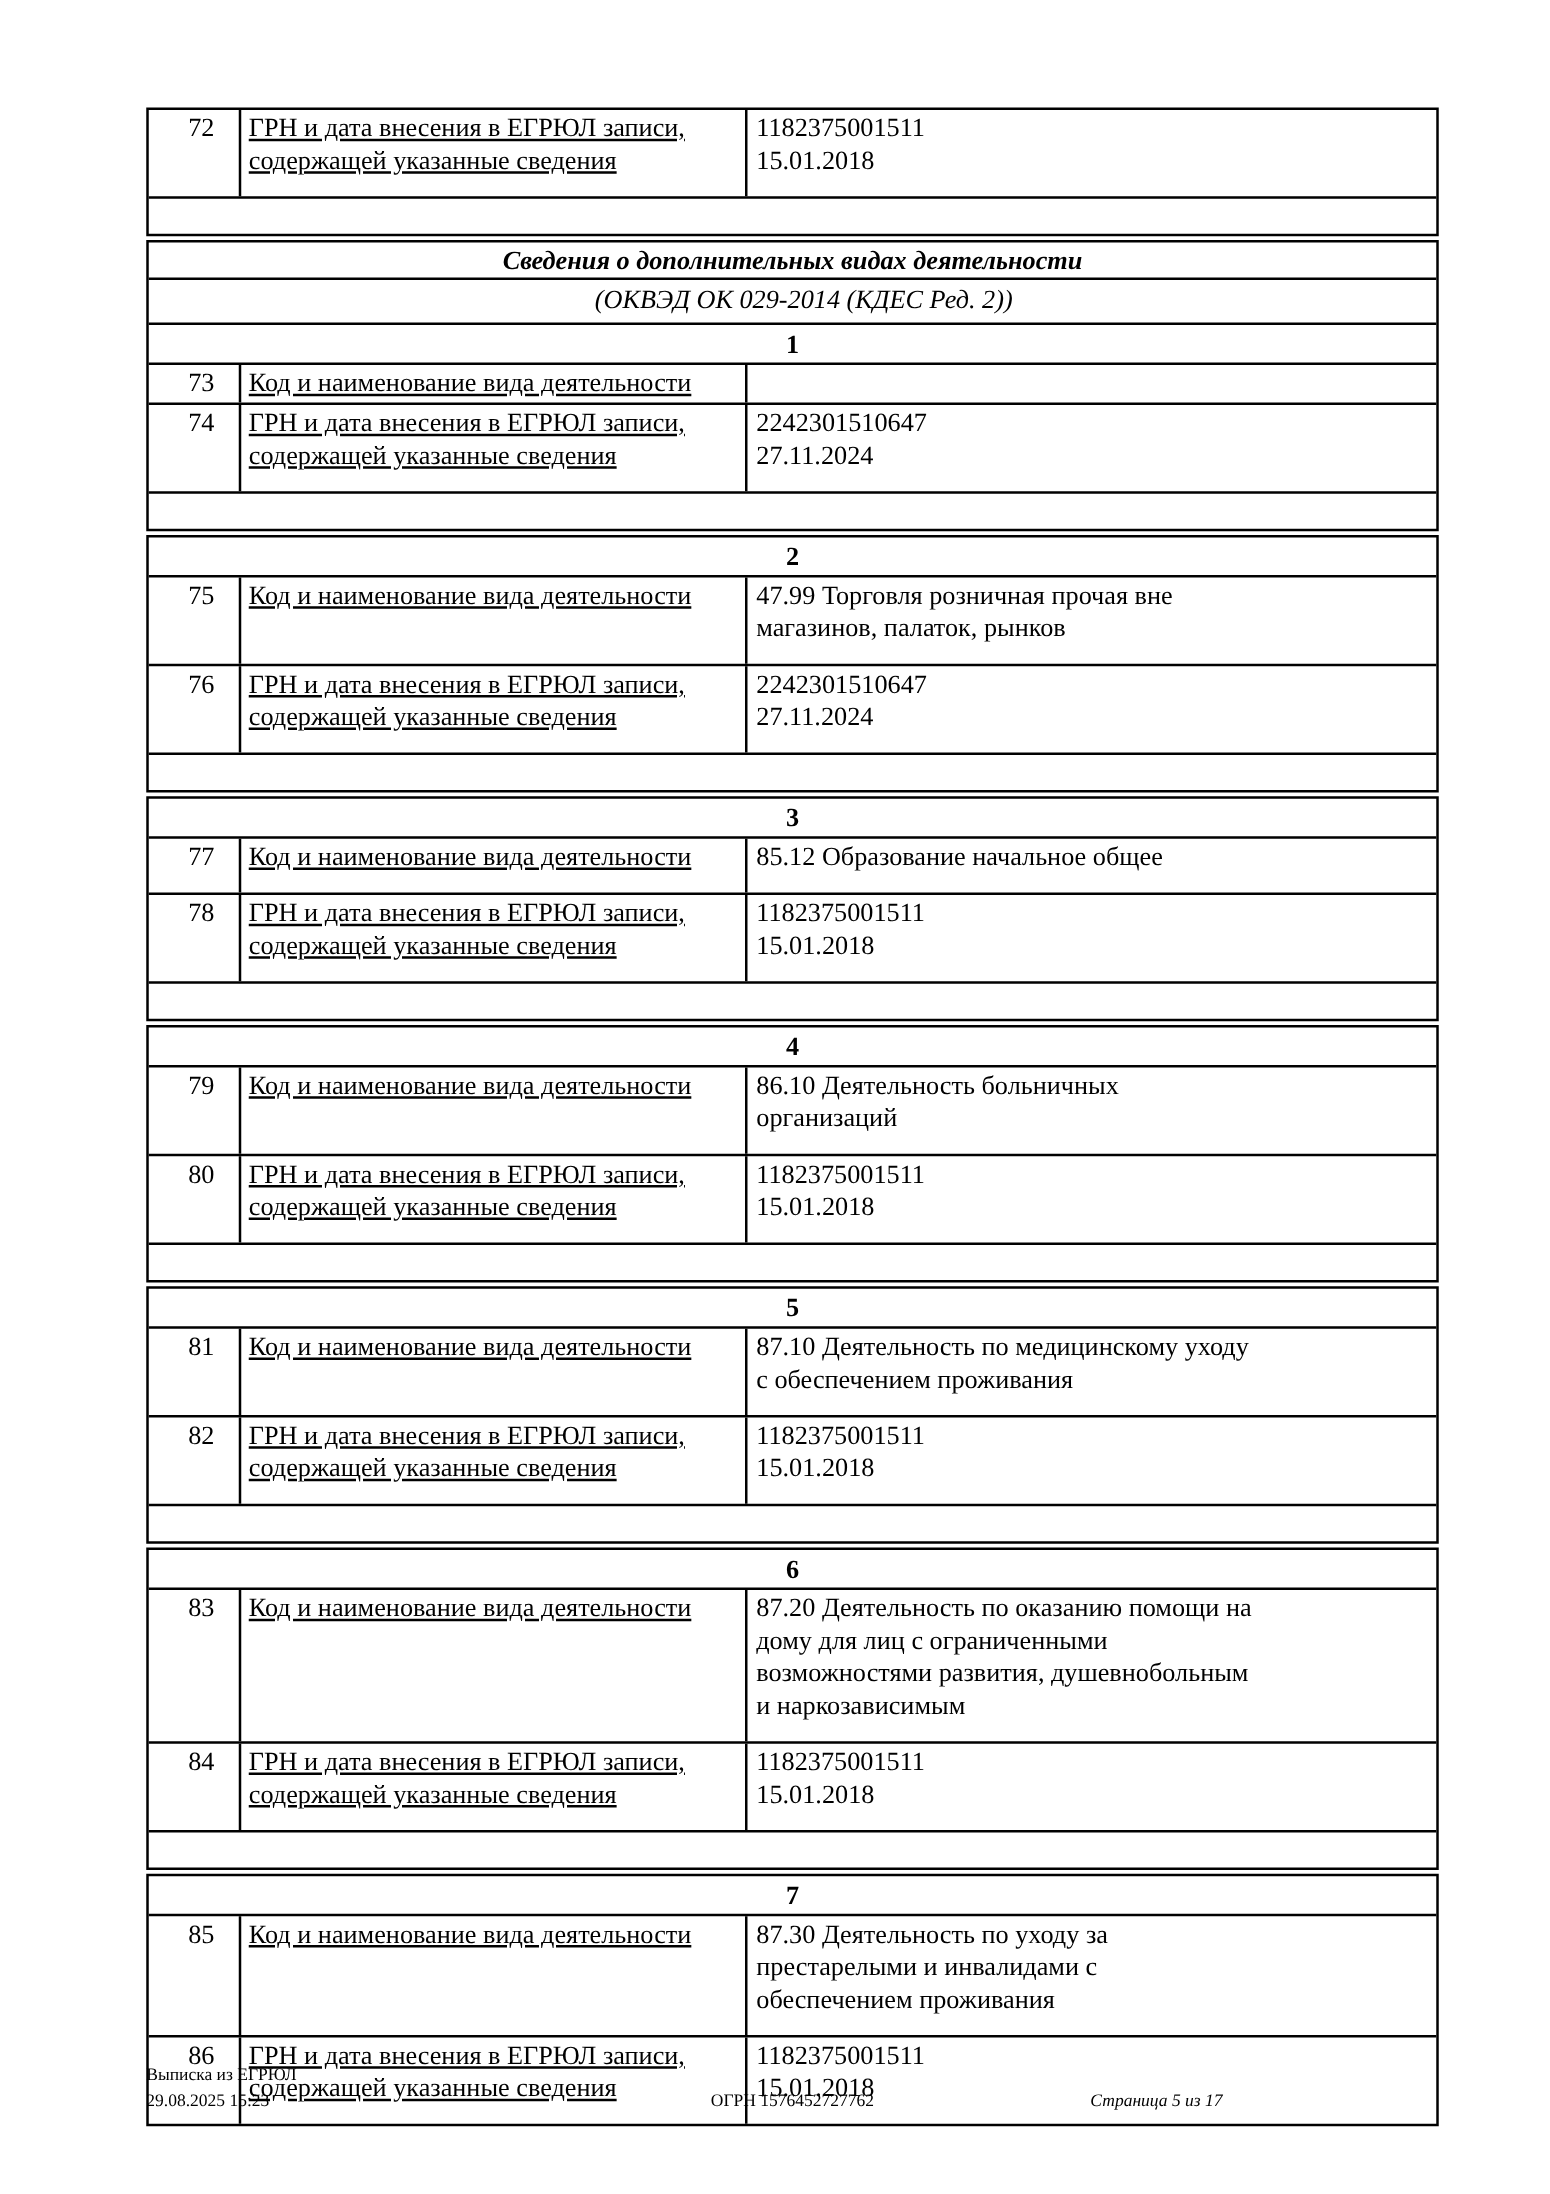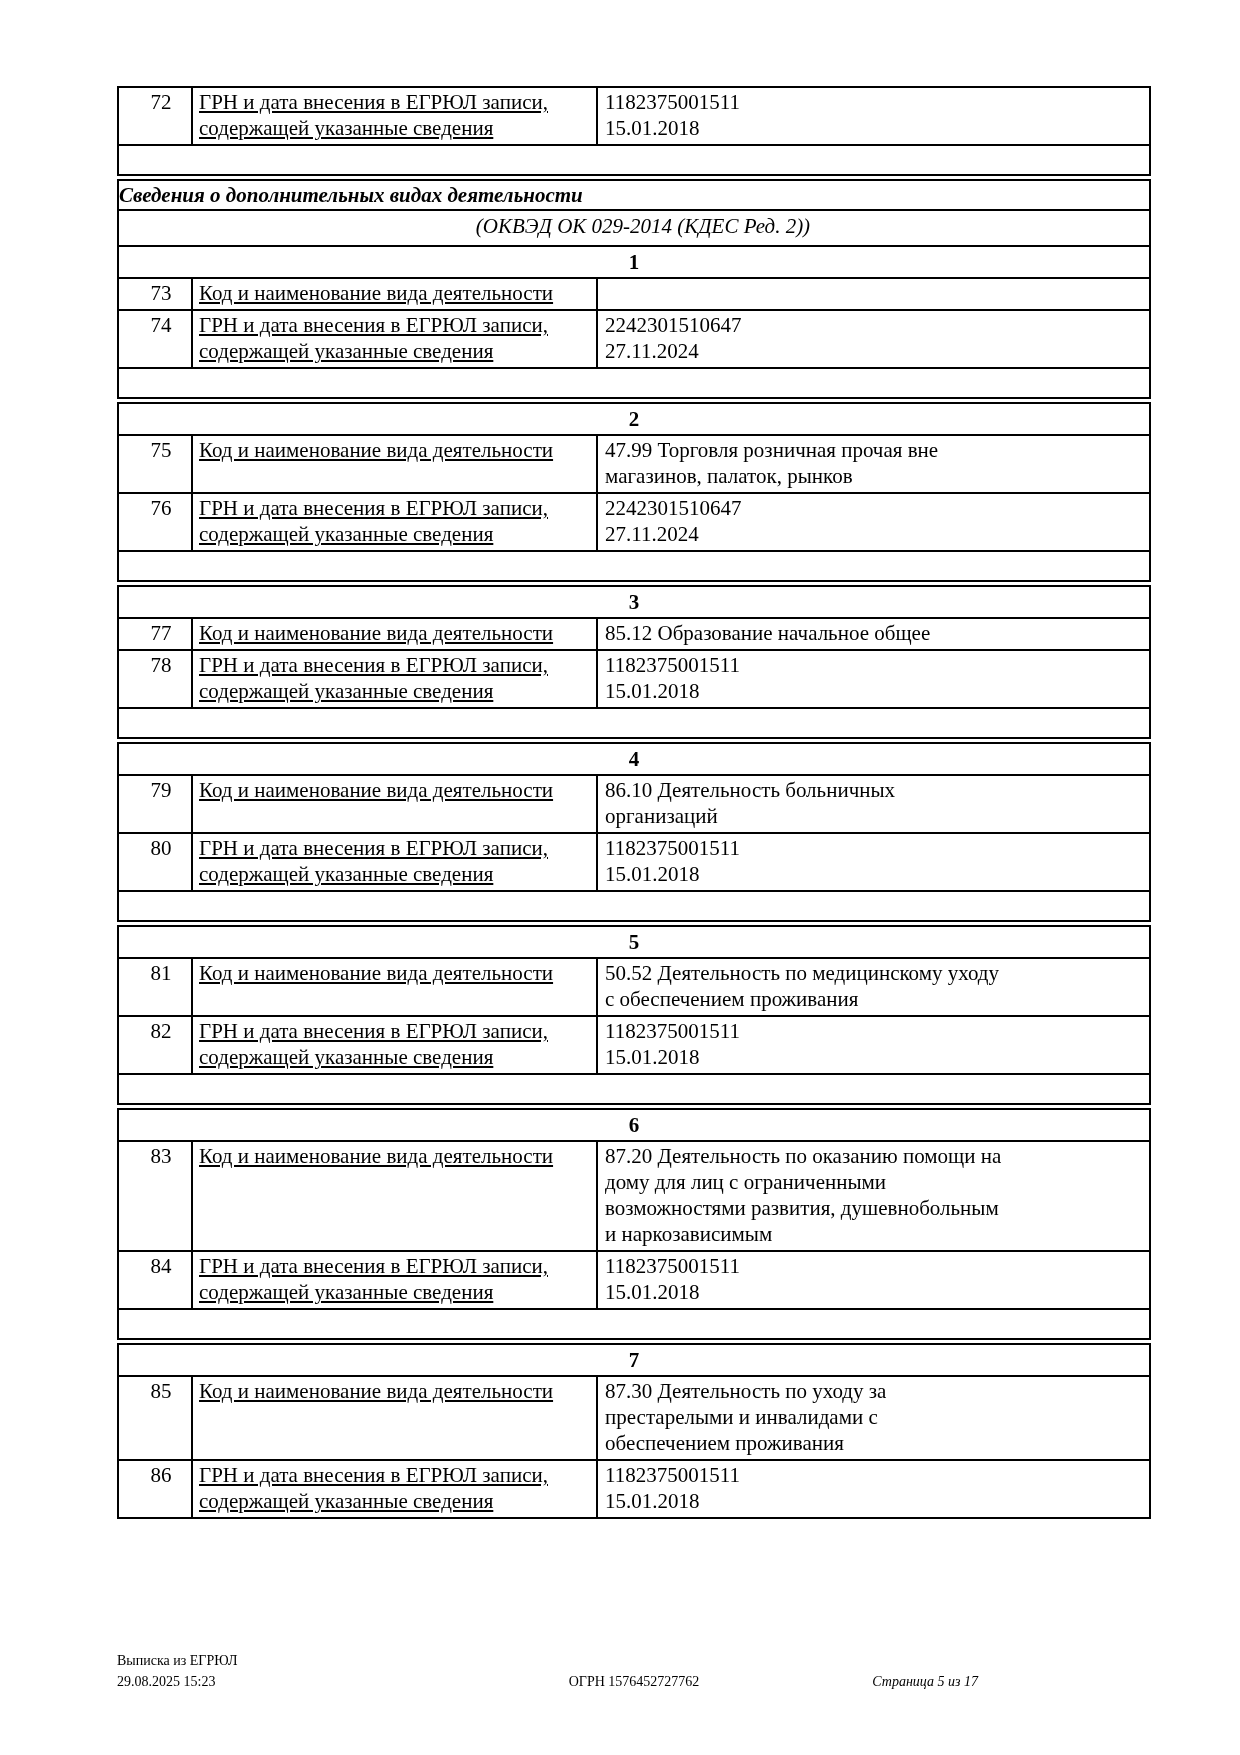--- a/index.html
+++ b/index.html
@@ -42,29 +42,29 @@
   }
   .c2 {
     width: 405px;
     flex: 0 0 405px;
     border-right: 2px solid #000;
     padding: 1px 6px 3px 6px;
     text-decoration: underline;
   }
   .c3 {
     flex: 1 1 auto;
-    padding: 1px 4px 3px 7px;
+    padding: 1px 4px 16px 7px;
   }
   .hnum {
     text-align: center;
     font-weight: bold;
     padding: 2px 0;
   }
   .title-row {
-    text-align: left;
+    text-align: center;
     font-weight: bold;
     font-style: italic;
     padding: 1px 0;
   }
   .subtitle-row {
     text-align: center;
     font-style: italic;
     padding: 2px 0 6px 18px;
   }
   .spacer { height: 28px; }
@@ -168,21 +168,21 @@
             <div class="cell c3">1182375001511
 15.01.2018</div>
           </div>
           <div class="trow spacer"></div>
         </div>
         <div class="block">
           <div class="trow hnum">5</div>
           <div class="trow cols">
             <div class="cell c1">81</div>
             <div class="cell c2">Код и наименование вида деятельности</div>
-            <div class="cell c3">50.52 Деятельность по медицинскому уходу
+            <div class="cell c3">87.10 Деятельность по медицинскому уходу
 с обеспечением проживания</div>
           </div>
           <div class="trow cols">
             <div class="cell c1">82</div>
             <div class="cell c2">ГРН и дата внесения в ЕГРЮЛ записи,
 содержащей указанные сведения</div>
             <div class="cell c3">1182375001511
 15.01.2018</div>
           </div>
           <div class="trow spacer"></div>

